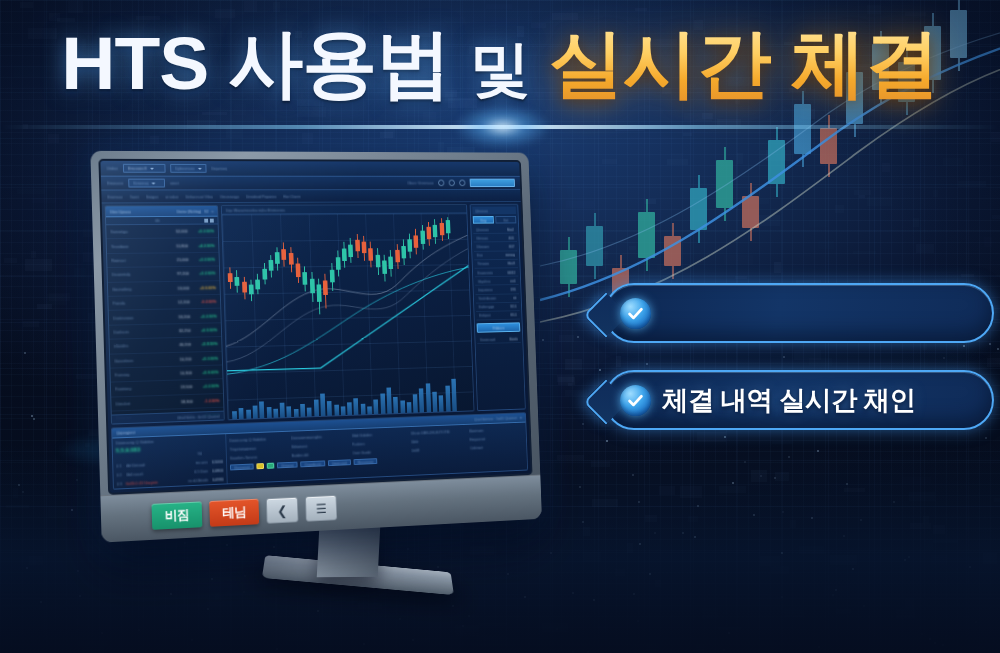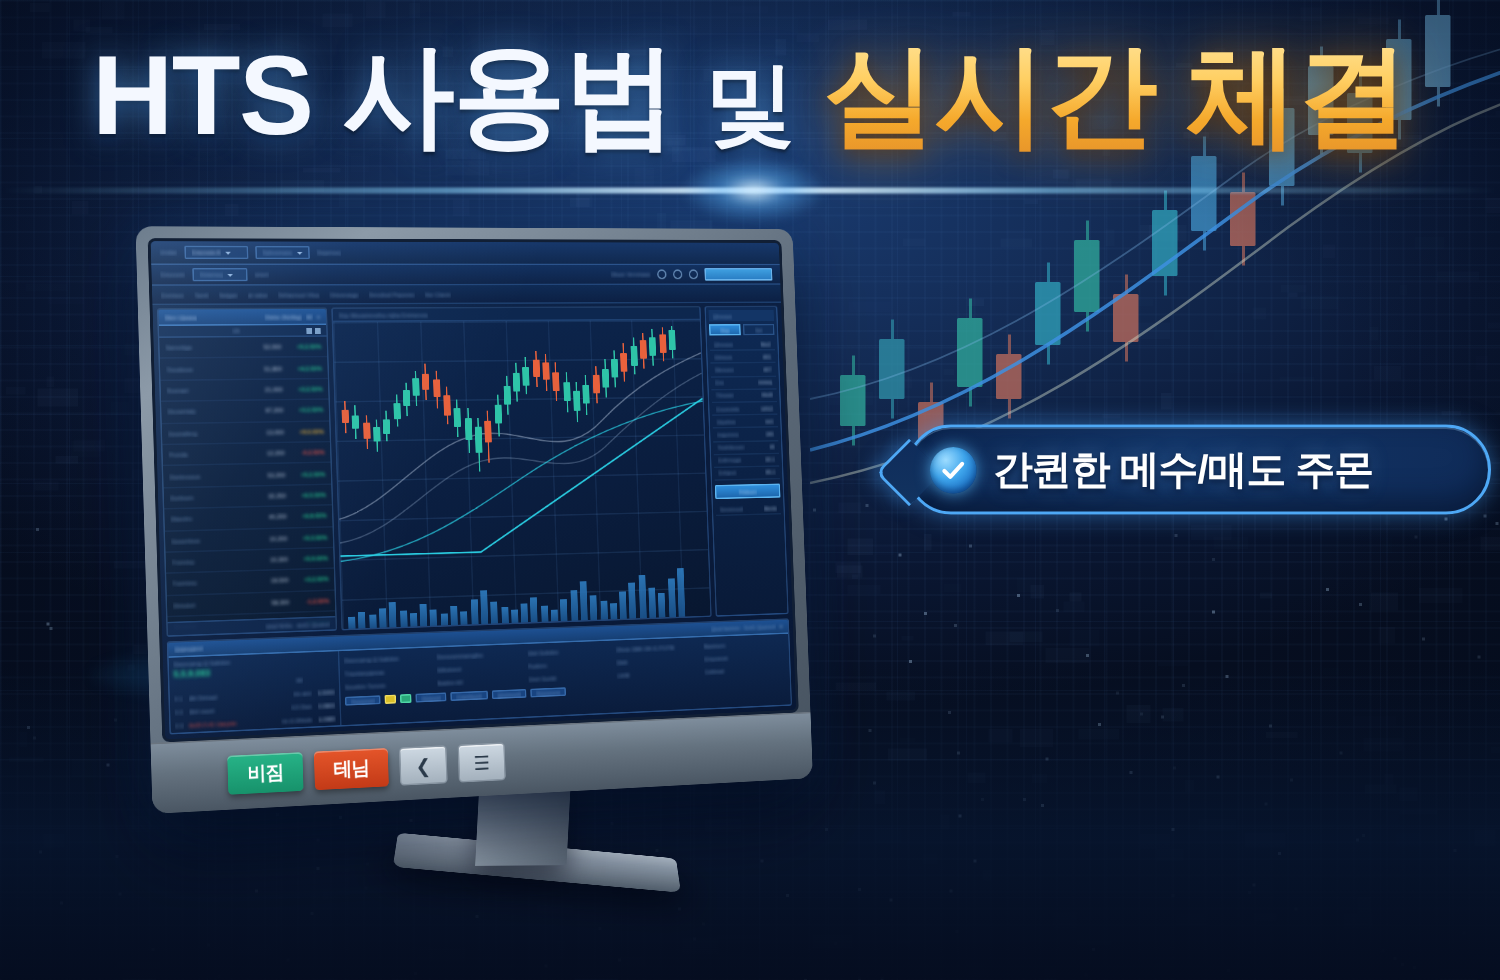--- a/index.html
+++ b/index.html
@@ -913,23 +913,30 @@
   </div>
 
   <div class="badges">
 
     <div class="badge">
       <span class="chk">
         <svg viewBox="0 0 24 24">
             <path d="M4.5 12.6l5 5 10-11" fill="none" stroke="#ffffff" stroke-width="3.4" stroke-linecap="round" stroke-linejoin="round"></path>
           </svg>
       </span>
-      <span class="badge-label">간퀸한 메수/매도 주몬</span>
     </div>
 
+    <div class="badge">
+      <span class="chk">
+        <svg viewBox="0 0 24 24">
+            <path d="M4.5 12.6l5 5 10-11" fill="none" stroke="#ffffff" stroke-width="3.4" stroke-linecap="round" stroke-linejoin="round"></path>
+          </svg>
+      </span>
+      <span class="badge-label">체곁 내역 실시간 채인</span>
+    </div>
 
 
   </div>
 
   <div class="monitor">
 
     <div class="mon-base"></div>
     <div class="mon-stand"></div>
 
     <div class="mon-body">

